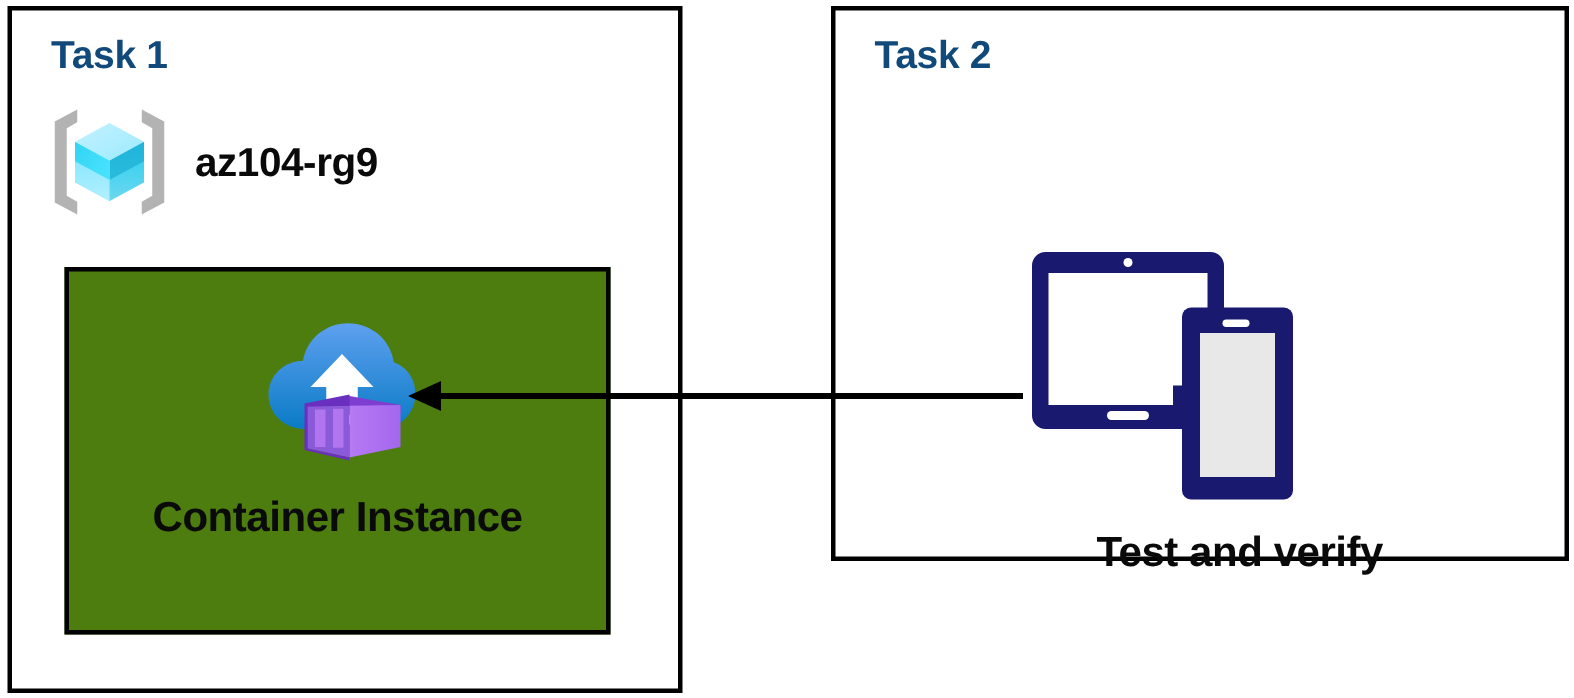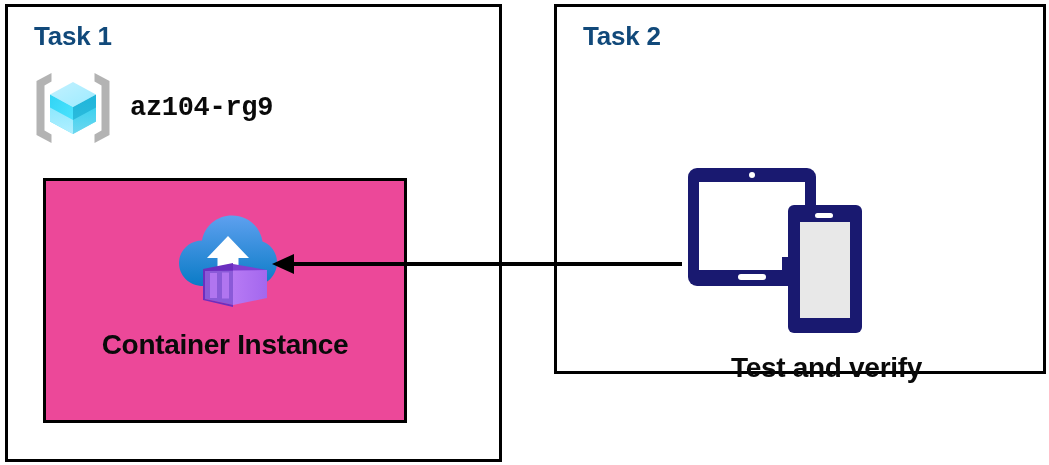--- a/index.html
+++ b/index.html
@@ -24,21 +24,21 @@
   
   .panel {
     position: absolute;
     background: #ffffff;
     border: 3px solid #000000;
     box-sizing: border-box;
   }
   #panel-task1 {
     left: 5px;
     top: 4px;
-    width: 497px;
+    width: 450px;
     height: 458px;
   }
   #panel-task2 {
     left: 554px;
     top: 4px;
     width: 492px;
     height: 370px;
   }
   .panel-title {
     position: absolute;
@@ -63,30 +63,29 @@
     width: 78px;
     height: 78px;
     display: block;
   }
   #resource-group-name {
     font-size: 27px;
     font-weight: bold;
     color: #0a0a0a;
     white-space: nowrap;
     letter-spacing: -0.3px;
-    font-family: Liberation Mono, monospace;
   }
   
   #container-instance-box {
     position: absolute;
     left: 35px;
     top: 171px;
     width: 364px;
     height: 245px;
-    background: #ec4899;
+    background: #4d7c0f;
     border: 3px solid #000000;
     box-sizing: border-box;
   }
   #container-instance-icon {
     position: absolute;
     left: 50%;
     transform: translateX(-50%);
     top: 22px;
     width: 104px;
     height: 104px;

